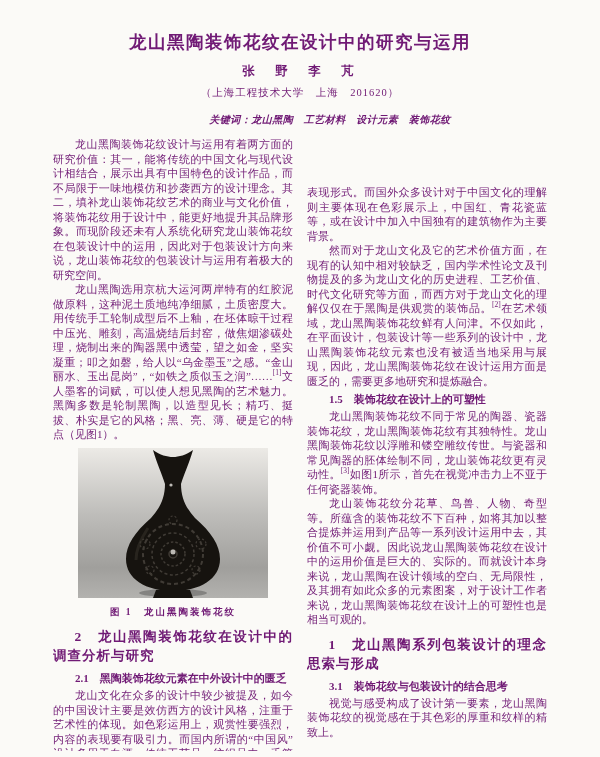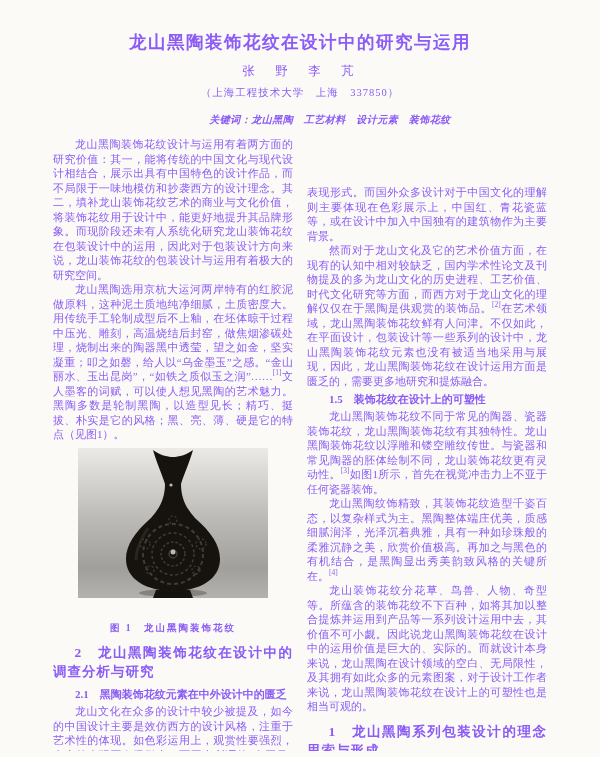--- a/index.html
+++ b/index.html
@@ -3,30 +3,30 @@
 <meta charset="utf-8">
 <style>
   html,body{margin:0;padding:0;}
   body{background:#e9e7e2;}
   .page{
     position:relative;
     width:600px;height:757px;
     margin:0 auto;
     background:#fbfaf7;
     overflow:hidden;
-    color:#8b5cf6;
+    color:#701a75;
     font-family:"Liberation Serif","DejaVu Serif",serif;
   }
   .paper-head{ text-align:center; padding-top:30px; }
   .paper-title{
     font-size:17.5px; font-weight:bold; letter-spacing:1.5px;
     margin:0 40px;
   }
   .paper-authors{
-    font-size:12.5px; font-weight:normal; letter-spacing:4px;
+    font-size:12.5px; font-weight:bold; letter-spacing:4px;
     margin-top:9px;
   }
   .paper-affiliation{
     font-size:10.5px; margin-top:6px; letter-spacing:1px;
   }
   .keywords-line{
     margin:13px 0 0 60px;
     font-size:10px; font-weight:bold; font-style:italic;
     letter-spacing:0.5px;
     text-align:center;
@@ -51,32 +51,32 @@
   .subsec-heading{
     font-size:11px; font-weight:bold; line-height:15px;
     margin:4px 0 2px 0; text-indent:2em;
   }
   .figure-block{ margin:6px 0 4px 0; }
   .figure-photo{
     width:190px; height:150px; margin:0 auto; display:block;
   }
   .figure-caption{
     text-align:center; font-size:9.5px; font-weight:bold;
-    margin-top:23px; letter-spacing:2px;
+    margin-top:7px; letter-spacing:2px;
   }
 </style>
 </head>
 <body>
 
 <div class="page">
 
   <div class="paper-head">
     <div class="paper-title">龙山黑陶装饰花纹在设计中的研究与运用</div>
     <div class="paper-authors">张　野　李　芃</div>
-    <div class="paper-affiliation">（上海工程技术大学　上海　337850）</div>
+    <div class="paper-affiliation">（上海工程技术大学　上海　201620）</div>
   </div>
 
   <div class="keywords-line"><span>关键词：</span><span>龙山黑陶　工艺材料　设计元素　装饰花纹</span></div>
 
   <div class="columns">
 
     <div class="col">
       <p class="para">龙山黑陶装饰花纹设计与运用有着两方面的研究价值：其一，能将传统的中国文化与现代设计相结合，展示出具有中国特色的设计作品，而不局限于一味地模仿和抄袭西方的设计理念。其二，填补龙山装饰花纹艺术的商业与文化价值，将装饰花纹用于设计中，能更好地提升其品牌形象。而现阶段还未有人系统化研究龙山装饰花纹在包装设计中的运用，因此对于包装设计方向来说，龙山装饰花纹的包装设计与运用有着极大的研究空间。</p>
       <p class="para">龙山黑陶选用京杭大运河两岸特有的红胶泥做原料，这种泥土质地纯净细腻，土质密度大。用传统手工轮制成型后不上釉，在坯体晾干过程中压光、雕刻，高温烧结后封窑，做焦烟渗碳处理，烧制出来的陶器黑中透莹，望之如金，坚实凝重；叩之如磬，给人以“乌金墨玉”之感。“金山丽水、玉出昆岗”，“如铁之质似玉之润”……<sup class="ref">[1]</sup>文人墨客的词赋，可以使人想见黑陶的艺术魅力。黑陶多数是轮制黑陶，以造型见长；精巧、挺拔、朴实是它的风格；黑、亮、薄、硬是它的特点（见图1）。</p>
 
@@ -115,21 +115,20 @@
       <div class="sec-heading">2　龙山黑陶装饰花纹在设计中的调查分析与研究</div>
       <div class="subsec-heading">2.1　黑陶装饰花纹元素在中外设计中的匮乏</div>
       <p class="para">龙山文化在众多的设计中较少被提及，如今的中国设计主要是效仿西方的设计风格，注重于艺术性的体现。如色彩运用上，观赏性要强烈，内容的表现要有吸引力。而国内所谓的“中国风”设计多用于白酒、传统工艺品、纺织品中。千篇一律的汉字拆分是主要的设计</p>
     </div>
 
     <div class="col">
       <p class="para no-indent">表现形式。而国外众多设计对于中国文化的理解则主要体现在色彩展示上，中国红、青花瓷蓝等，或在设计中加入中国独有的建筑物作为主要背景。</p>
       <p class="para">然而对于龙山文化及它的艺术价值方面，在现有的认知中相对较缺乏，国内学术性论文及刊物提及的多为龙山文化的历史进程、工艺价值、时代文化研究等方面，而西方对于龙山文化的理解仅仅在于黑陶是供观赏的装饰品。<sup class="ref">[2]</sup>在艺术领域，龙山黑陶装饰花纹鲜有人问津。不仅如此，在平面设计，包装设计等一些系列的设计中，龙山黑陶装饰花纹元素也没有被适当地采用与展现，因此，龙山黑陶装饰花纹在设计运用方面是匮乏的，需要更多地研究和提炼融合。</p>
       <div class="subsec-heading">1.5　装饰花纹在设计上的可塑性</div>
       <p class="para">龙山黑陶装饰花纹不同于常见的陶器、瓷器装饰花纹，龙山黑陶装饰花纹有其独特性。龙山黑陶装饰花纹以浮雕和镂空雕纹传世。与瓷器和常见陶器的胚体绘制不同，龙山装饰花纹更有灵动性。<sup class="ref">[3]</sup>如图1所示，首先在视觉冲击力上不亚于任何瓷器装饰。</p>
-      <p class="para">龙山黑陶纹饰精致，其装饰花纹造型千姿百态，以复杂样式为主。黑陶整体端庄优美，质感细腻润泽，光泽沉着典雅，具有一种如珍珠般的柔雅沉静之美，欣赏价值极高。再加之与黑色的有机结合，是黑陶显出秀美韵致风格的关键所在。<sup class="ref">[4]</sup></p>
       <p class="para">龙山装饰花纹分花草、鸟兽、人物、奇型等。所蕴含的装饰花纹不下百种，如将其加以整合提炼并运用到产品等一系列设计运用中去，其价值不可小觑。因此说龙山黑陶装饰花纹在设计中的运用价值是巨大的、实际的。而就设计本身来说，龙山黑陶在设计领域的空白、无局限性，及其拥有如此众多的元素图案，对于设计工作者来说，龙山黑陶装饰花纹在设计上的可塑性也是相当可观的。</p>
       <div class="sec-heading">1　龙山黑陶系列包装设计的理念思索与形成</div>
       <div class="subsec-heading">3.1　装饰花纹与包装设计的结合思考</div>
       <p class="para">视觉与感受构成了设计第一要素，龙山黑陶装饰花纹的视觉感在于其色彩的厚重和纹样的精致上。</p>
 
     </div>
 
   </div>
 </div>
 

